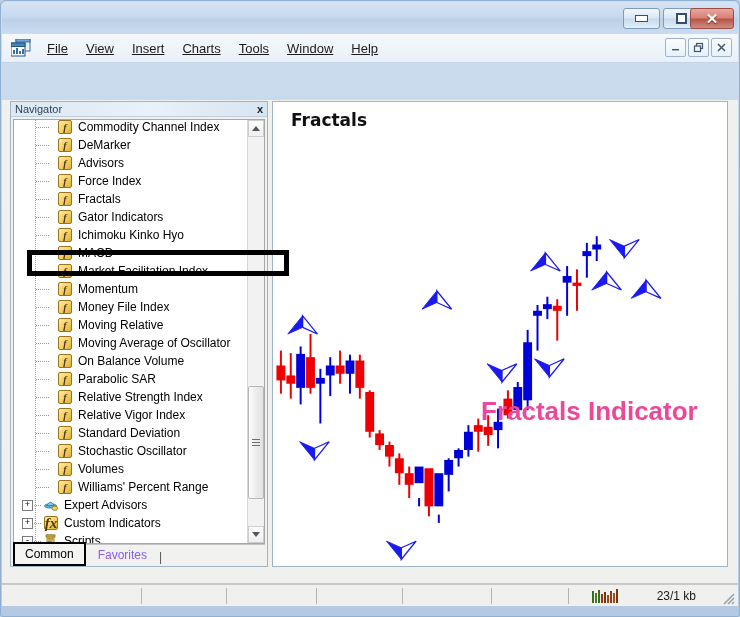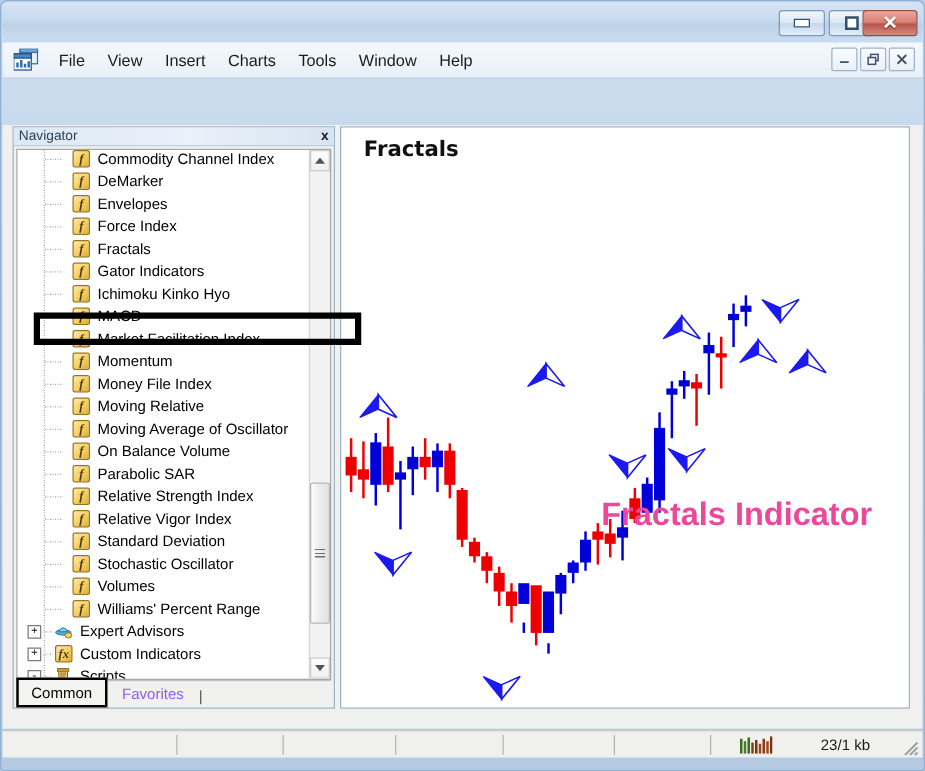--- a/index.html
+++ b/index.html
@@ -50,21 +50,21 @@
   #menu-bar {
     position: absolute; left: 1px; top: 33px; right: 1px; height: 29px;
     background: linear-gradient(180deg,#f4f8fc 0%,#e9f0f8 100%);
     border-bottom: 1px solid #c3d4e6;
     display: flex; align-items: center;
   }
   #app-icon {
     width: 20px; height: 18px; margin: 0 7px 0 9px; position: relative; flex: none;
   }
   .menu-item {
-    padding: 3px 9px; font-size: 13px; color: #1b1b1b; cursor: default;
+    padding: 3px 9px; font-size: 13px; color: #1b1b1b; cursor: default; text-decoration: underline;
   }
   #mdi-buttons { position: absolute; right: 6px; top: 4px; display: flex; gap: 2px; }
   .mdi-btn {
     width: 21px; height: 19px; border: 1px solid #9db4cc; border-radius: 2px;
     background: linear-gradient(180deg,#fbfdff 0%,#e8f0f8 100%);
     display: flex; align-items: center; justify-content: center;
     font-size: 11px; color: #3b4a5c; cursor: default;
   }
 
   
@@ -139,21 +139,21 @@
   .ic-f {
     background: linear-gradient(135deg,#ffe9a8 0%,#f5cf62 55%,#e0ae33 100%);
     border: 1px solid #9a7418; border-radius: 2px;
     font-style: italic; font-weight: bold; font-size: 10px; color: #4b3a06;
     display: flex; align-items: center; justify-content: center;
     font-family: "Liberation Serif", serif;
   }
   .ic-fx {
     background: linear-gradient(135deg,#ffe9a8 0%,#f5cf62 55%,#e0ae33 100%);
     border: 1px solid #9a7418; border-radius: 2px;
-    font-style: italic; font-weight: bold; font-size: 10px; color: #4b3a06;
+    font-style: italic; font-weight: bold; font-size: 15px; color: #4b3a06;
     display: flex; align-items: center; justify-content: center;
     font-family: "Liberation Serif", serif;
   }
   .ic-hat { display:flex; align-items:center; justify-content:center; }
   .ic-scroll { display:flex; align-items:center; justify-content:center; }
 
   
   #nav-scroll {
     position: absolute; right: 0; top: 0; bottom: 0; width: 17px;
     background: #f2f2f2; border-left: 1px solid #d6d6d6;
@@ -309,21 +309,21 @@
             <span>Commodity Channel Index</span>
           </div>
           <div class="tree-row indent-ind">
             <span class="tick"></span>
             <span class="ic ic-f">f</span>
             <span>DeMarker</span>
           </div>
           <div class="tree-row indent-ind">
             <span class="tick"></span>
             <span class="ic ic-f">f</span>
-            <span>Envelopes</span>
+            <span>Advisors</span>
           </div>
           <div class="tree-row indent-ind">
             <span class="tick"></span>
             <span class="ic ic-f">f</span>
             <span>Force Index</span>
           </div>
           <div class="tree-row indent-ind">
             <span class="tick"></span>
             <span class="ic ic-f">f</span>
             <span>Fractals</span>

